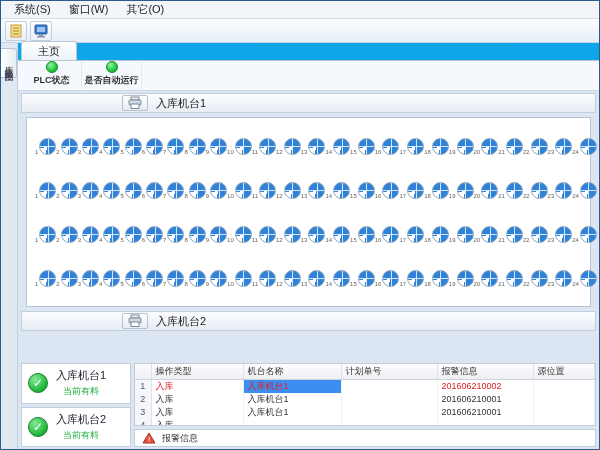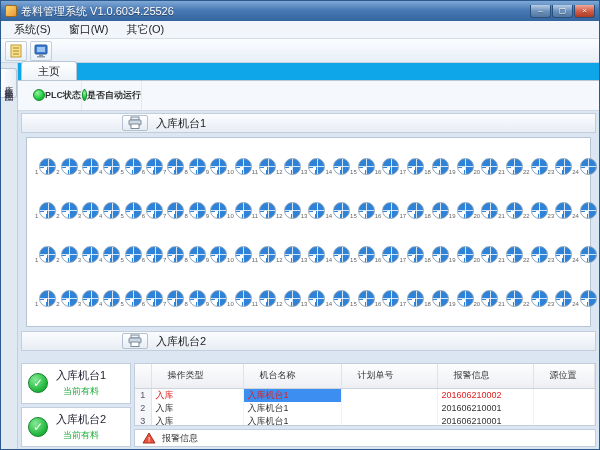--- a/index.html
+++ b/index.html
@@ -46,22 +46,22 @@
 
   
   .tabstrip { height:18px; flex:0 0 18px; background:#0ea5e9; border-bottom:1px solid #b9c6d4;
               display:flex; align-items:flex-end; padding-left:3px; }
   .tab { background:linear-gradient(#ffffff,#eef3f8); border:1px solid #b9c6d4; border-bottom:none;
          border-radius:3px 3px 0 0; padding:2px 16px 1px; font-size:11px; color:#222; }
 
   
   .statusbar { height:30px; flex:0 0 30px; background:#f5f8fc; border-bottom:1px solid #cfd9e4;
                display:flex; align-items:stretch; padding-left:4px; }
-  .status-item { width:60px; display:flex; flex-direction:row; align-items:center;
-                 justify-content:flex-end; border-right:1px solid #e3e9f1; }
+  .status-item { width:60px; display:flex; flex-direction:column; align-items:center;
+                 justify-content:flex-start; border-right:1px solid #e3e9f1; }
   .status-dot { width:12px; height:12px; border-radius:50%;
                 background:radial-gradient(circle at 35% 30%, #93f3a2, #1fc93c 60%, #0f9a2b);
                 border:1px solid #0e8c27; margin-bottom:1px; }
   .status-label { font-size:9px; font-weight:bold; color:#333; white-space:nowrap; }
 
   
   .content { flex:1; display:flex; flex-direction:column; padding:2px 3px; min-height:0; }
   .group-header { height:20px; flex:0 0 20px; display:flex; align-items:center; gap:8px;
                   padding-left:100px; background:linear-gradient(#fbfcfe,#e7edf4);
                   border:1px solid #c2cedb; }
@@ -92,46 +92,37 @@
   .card-check { width:20px; height:20px; flex:0 0 20px; border-radius:50%; color:#fff; font-size:12px;
                 display:flex; align-items:center; justify-content:center;
                 background:radial-gradient(circle at 35% 30%, #85ea95, #23b83e 65%, #148e2d);
                 border:1px solid #128229; }
   .card-title { font-size:11px; color:#223; }
   .card-status { font-size:9px; color:#1fae3c; margin-top:2px;text-align:center; }
 
   .table-area { flex:1; display:flex; flex-direction:column; gap:3px; min-width:0; }
   .grid { flex:1; background:#fff; border:1px solid #c2cedb; overflow:hidden; }
   table { width:100%; border-collapse:collapse; table-layout:fixed; }
-  th { height:24px; font-size:9px; font-weight:normal; color:#333; text-align:left;
-       padding:0 16px; background:linear-gradient(#fdfdfd,#edeff3);
+  th { height:15px; font-size:9px; font-weight:normal; color:#333; text-align:left;
+       padding:0 4px; background:linear-gradient(#fdfdfd,#edeff3);
        border-right:1px solid #dfe3e9; border-bottom:1px solid #cdd3da; }
   td { height:11px; font-size:9px; color:#333; padding:0 4px;
        border-right:1px solid #f0f2f5; white-space:nowrap; overflow:hidden; }
   td.seq { background:#f4f6f9; border-right:1px solid #dfe3e9; text-align:center; color:#556; }
   td.sel { background:#3c8ef0; }
   .red { color:#e02020; }
 
   .alarm { height:18px; flex:0 0 18px; background:#fff; border:1px solid #c2cedb;
            display:flex; align-items:center; gap:6px; padding:0 7px; font-size:9px; color:#333; }
 </style>
 </head>
 <body>
 
 <div class="window">
 
-  <div class="titlebar">
-    <span class="app-icon"></span>
-    <span>卷料管理系统 V1.0.6034.25526</span>
-    <span class="winbtns">
-      <span class="winbtn">–</span>
-      <span class="winbtn">▢</span>
-      <span class="winbtn close">×</span>
-    </span>
-  </div>
 
   <div class="menubar">
     <span class="menu-item">系统(S)</span>
     <span class="menu-item">窗口(W)</span>
     <span class="menu-item">其它(O)</span>
   </div>
 
   <div class="toolbar">
     <span class="tool-btn">
       <svg width="16" height="16">

